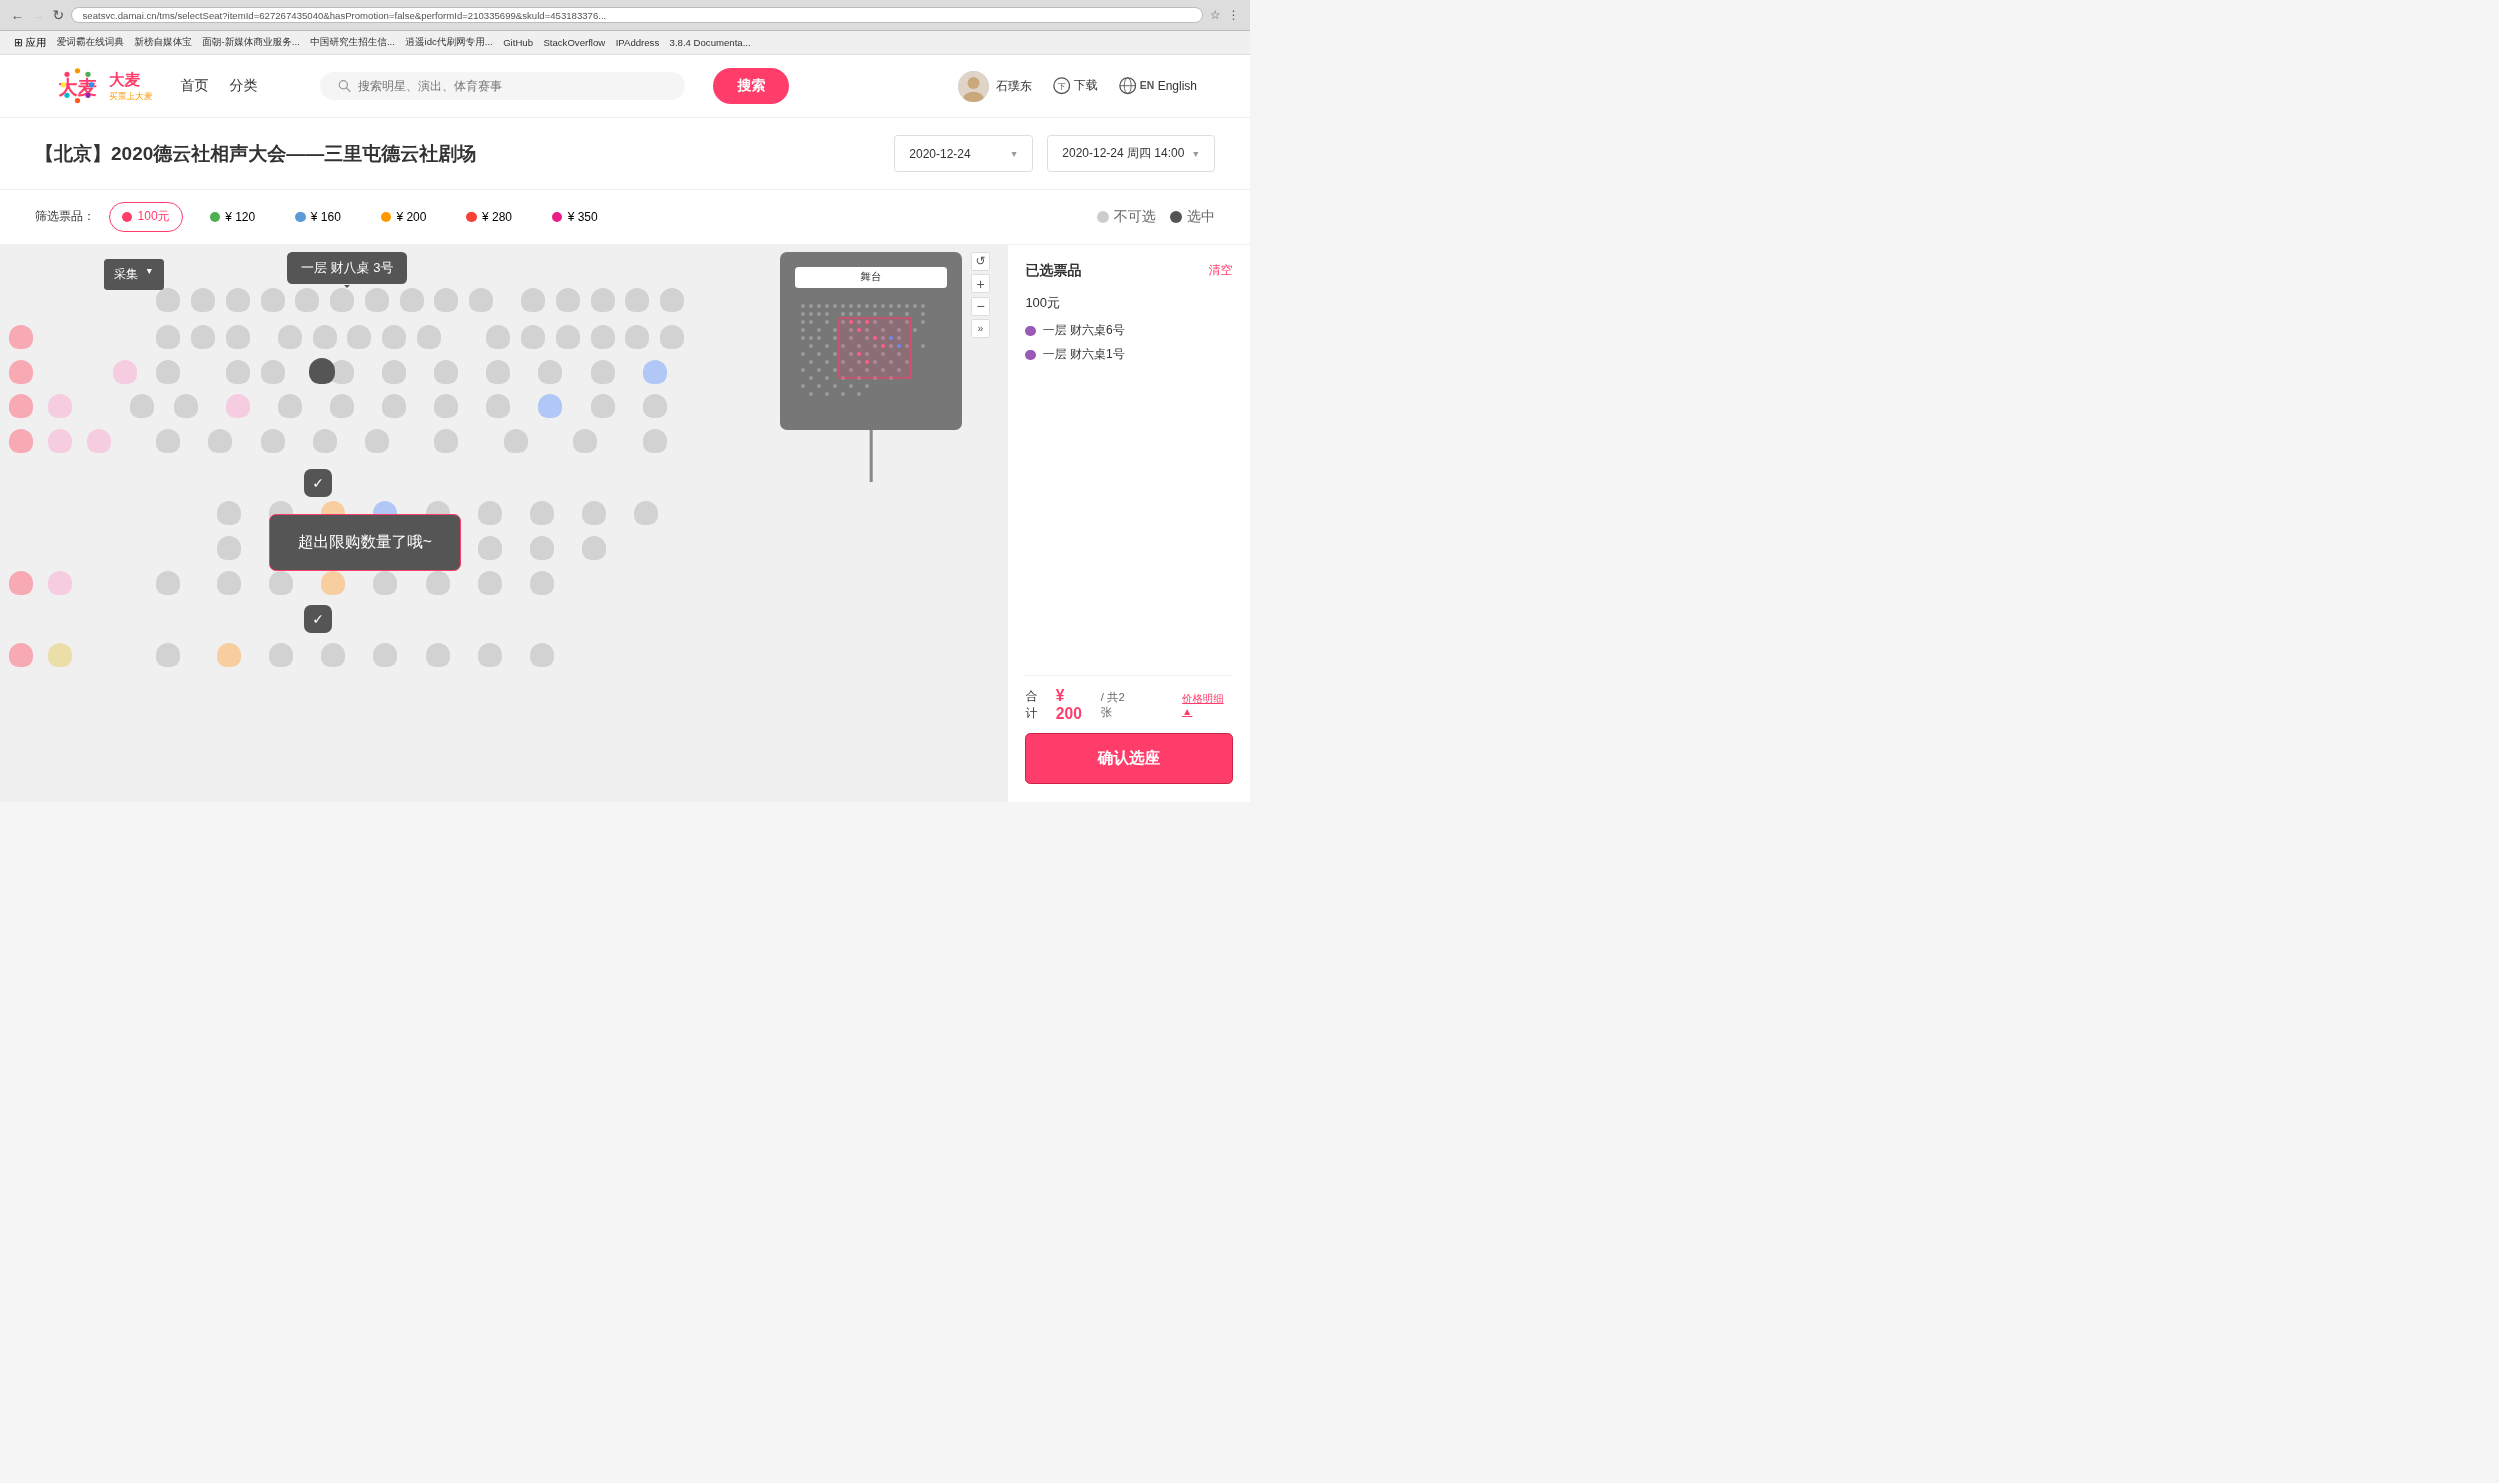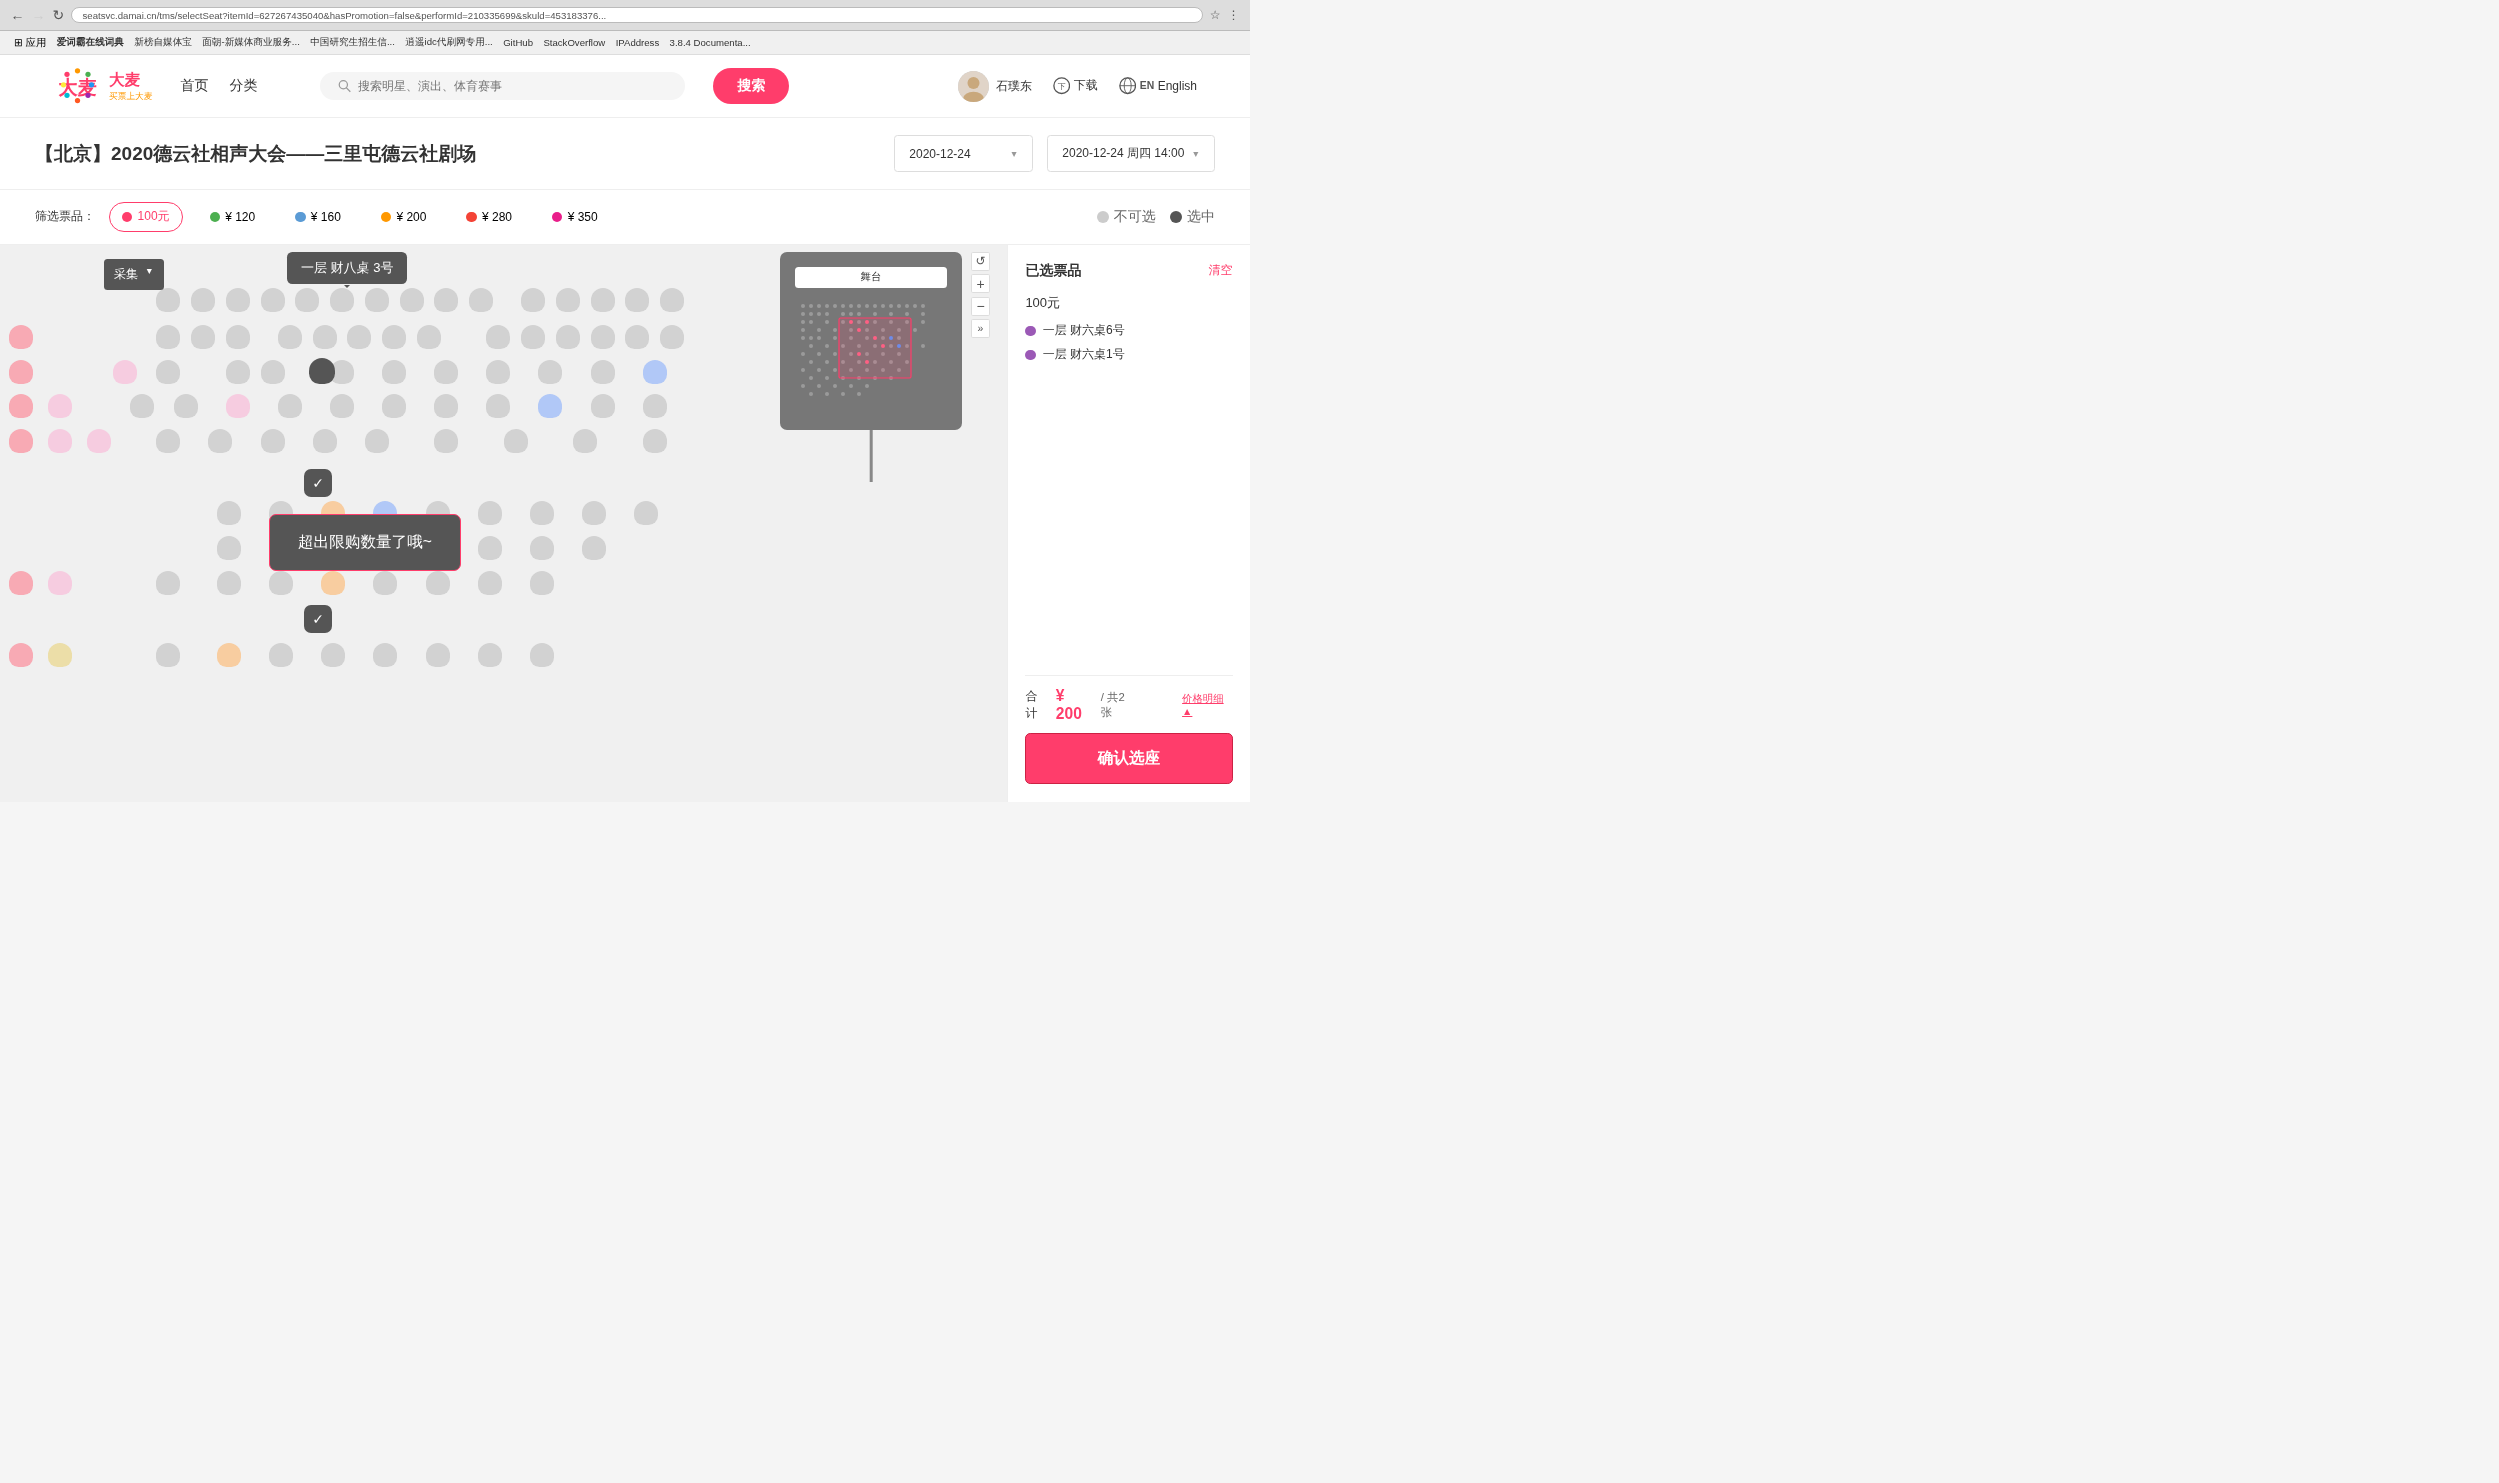--- a/index.html
+++ b/index.html
@@ -99,21 +99,21 @@
   <span style="cursor:pointer;font-size:14px;color:#555;">↻</span>
   <div style="flex:1; background:#fff; border-radius:10.4px; padding:1.7px 10.4px; font-size:9.6px; color:#555; border:0.9px solid #bbb;">
     <span>seatsvc.damai.cn/tms/selectSeat?itemId=627267435040&amp;hasPromotion=false&amp;performId=210335699&amp;skuld=453183376...</span>
   </div>
   <span style="font-size:12px;color:#555;">☆</span>
   <span style="font-size:12px;color:#555;">⋮</span>
 </div>
 
 <div style="background:#f0f0f0; padding:2.6px 14px; display:flex; align-items:center; gap:10.4px; height:24px; border-bottom:0.9px solid #ddd; overflow:hidden;">
   <span style="font-size:10.4px;cursor:pointer;">⊞ 应用</span>
-  <span style="font-size:9.6px;color:#333;cursor:pointer;font-weight:bold;">爱词霸在线词典</span>
+  <span style="font-size:9.6px;color:#333;cursor:pointer;">爱词霸在线词典</span>
   <span style="font-size:9.6px;color:#333;cursor:pointer;">新榜自媒体宝</span>
   <span style="font-size:9.6px;color:#333;cursor:pointer;">面朝-新媒体商业服务...</span>
   <span style="font-size:9.6px;color:#333;cursor:pointer;">中国研究生招生信...</span>
   <span style="font-size:9.6px;color:#333;cursor:pointer;">逍遥idc代刷网专用...</span>
   <span style="font-size:9.6px;color:#333;cursor:pointer;">GitHub</span>
   <span style="font-size:9.6px;color:#333;cursor:pointer;">StackOverflow</span>
   <span style="font-size:9.6px;color:#333;cursor:pointer;">IPAddress</span>
   <span style="font-size:9.6px;color:#333;cursor:pointer;">3.8.4 Documenta...</span>
   <span style="font-size:9.6px;color:#333;cursor:pointer;margin-top:44px;">📁 其他书签</span>
 </div>

